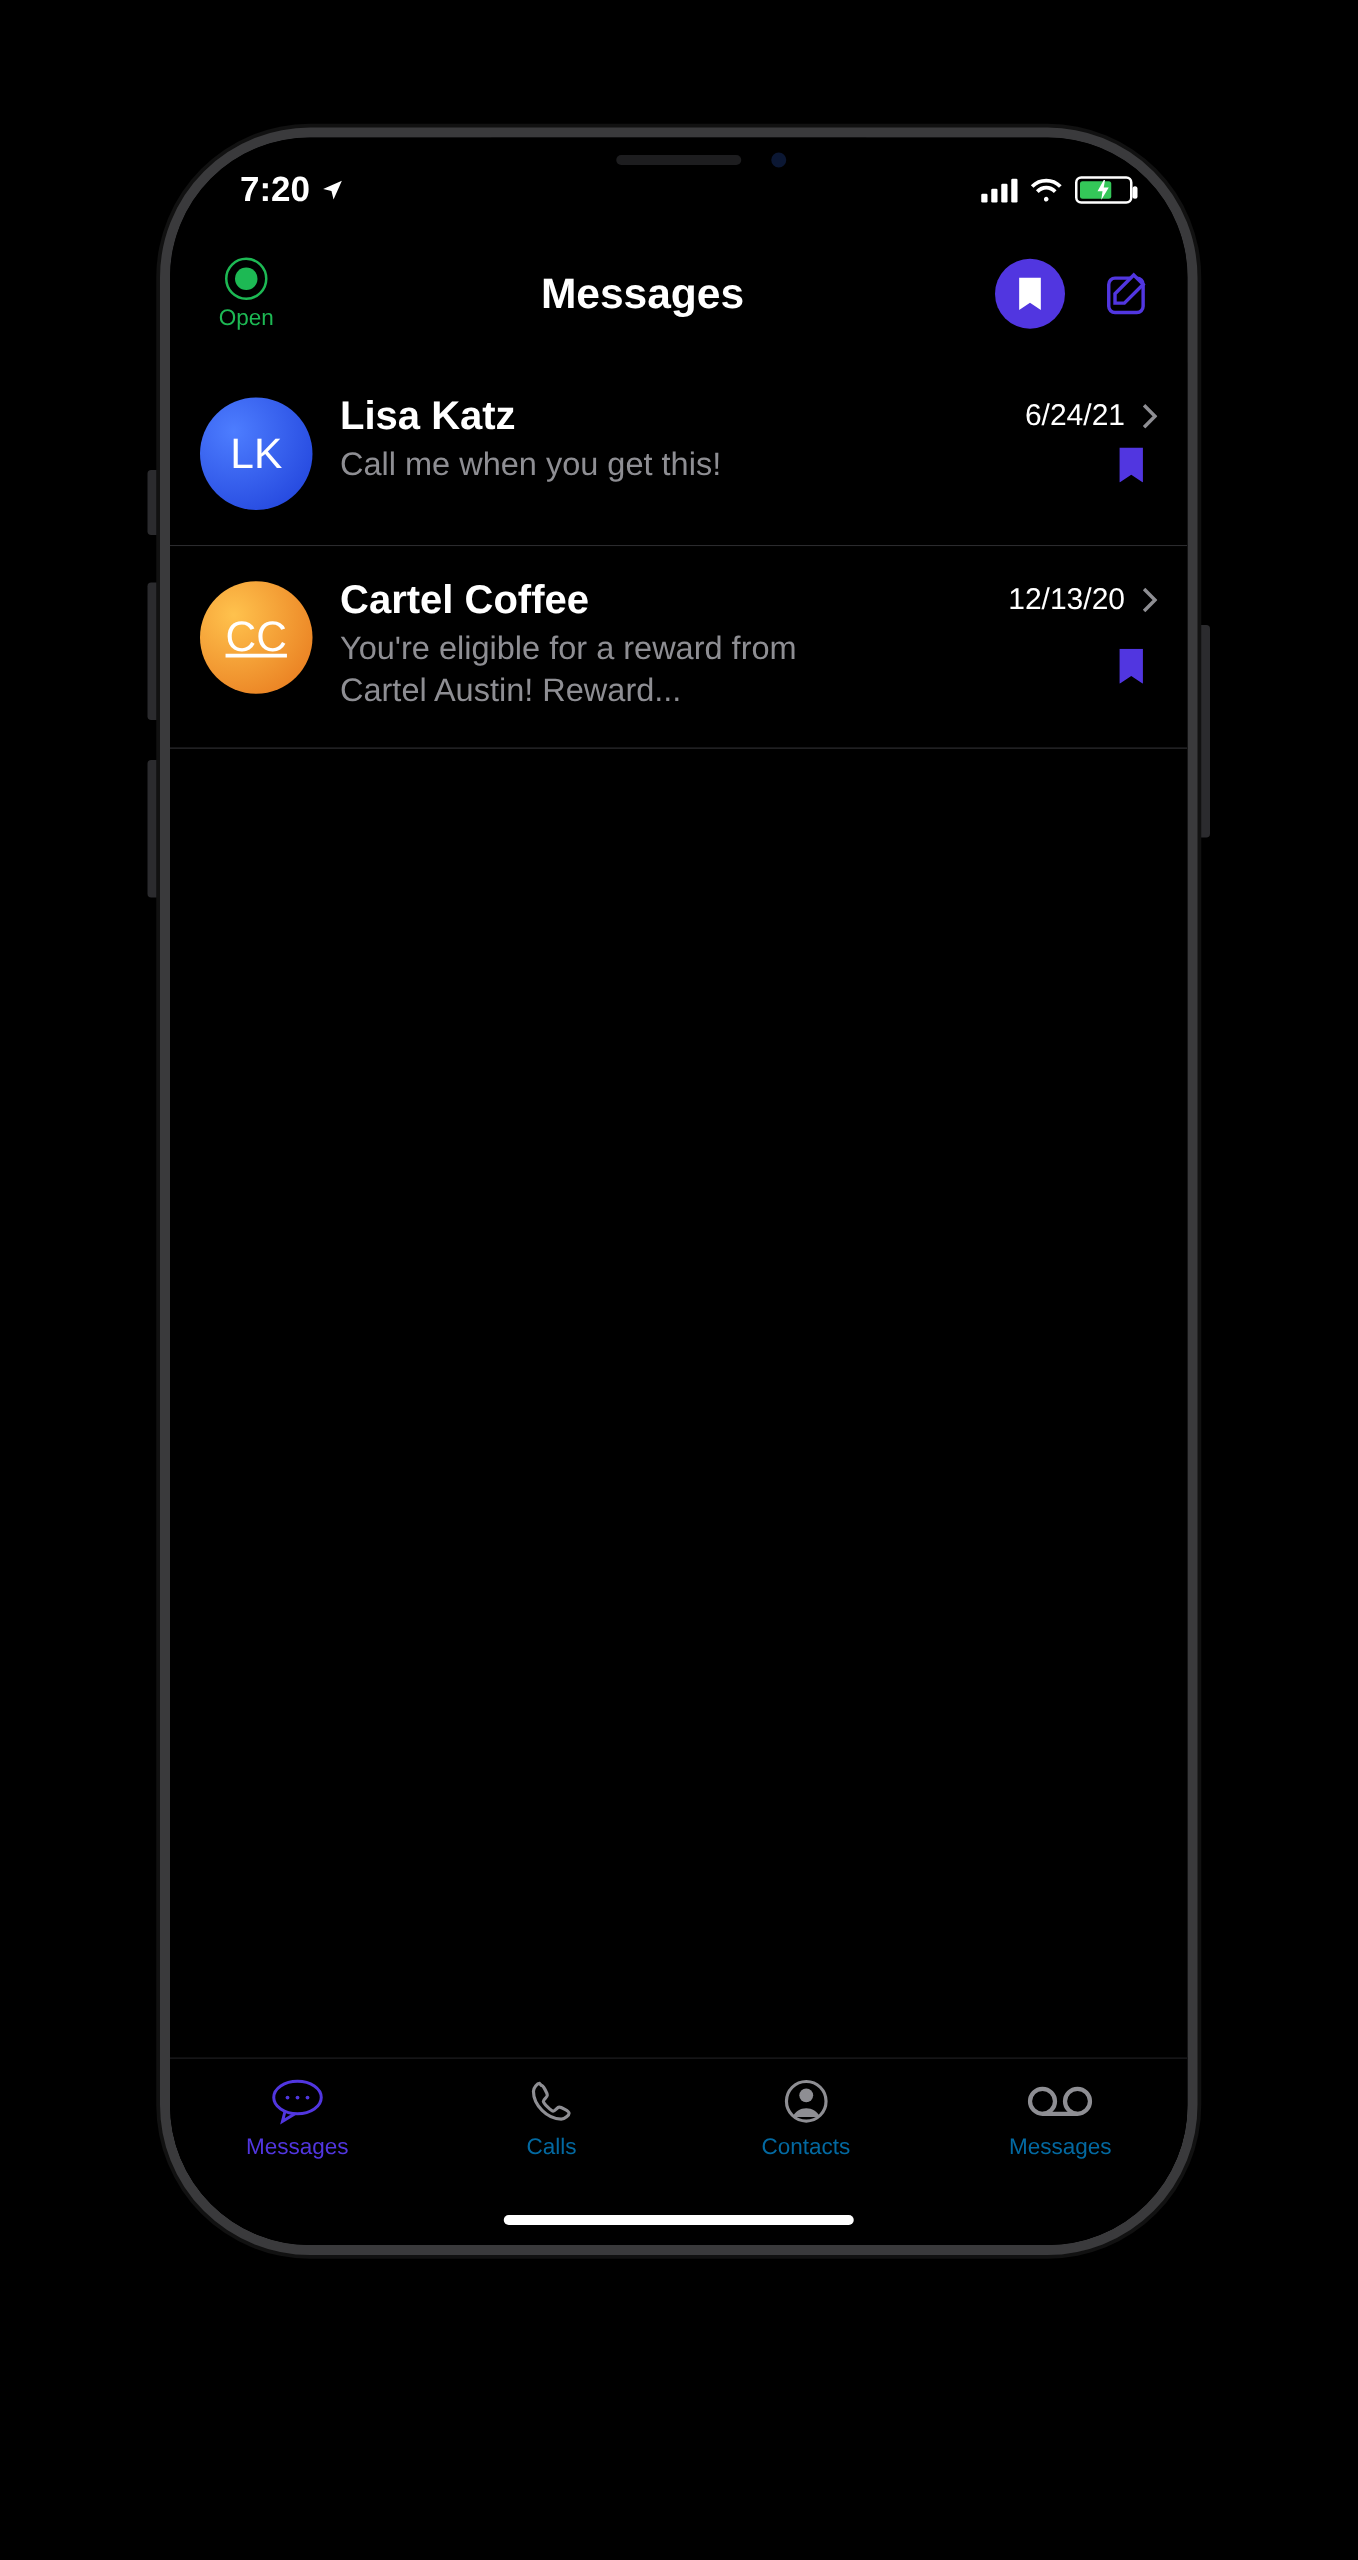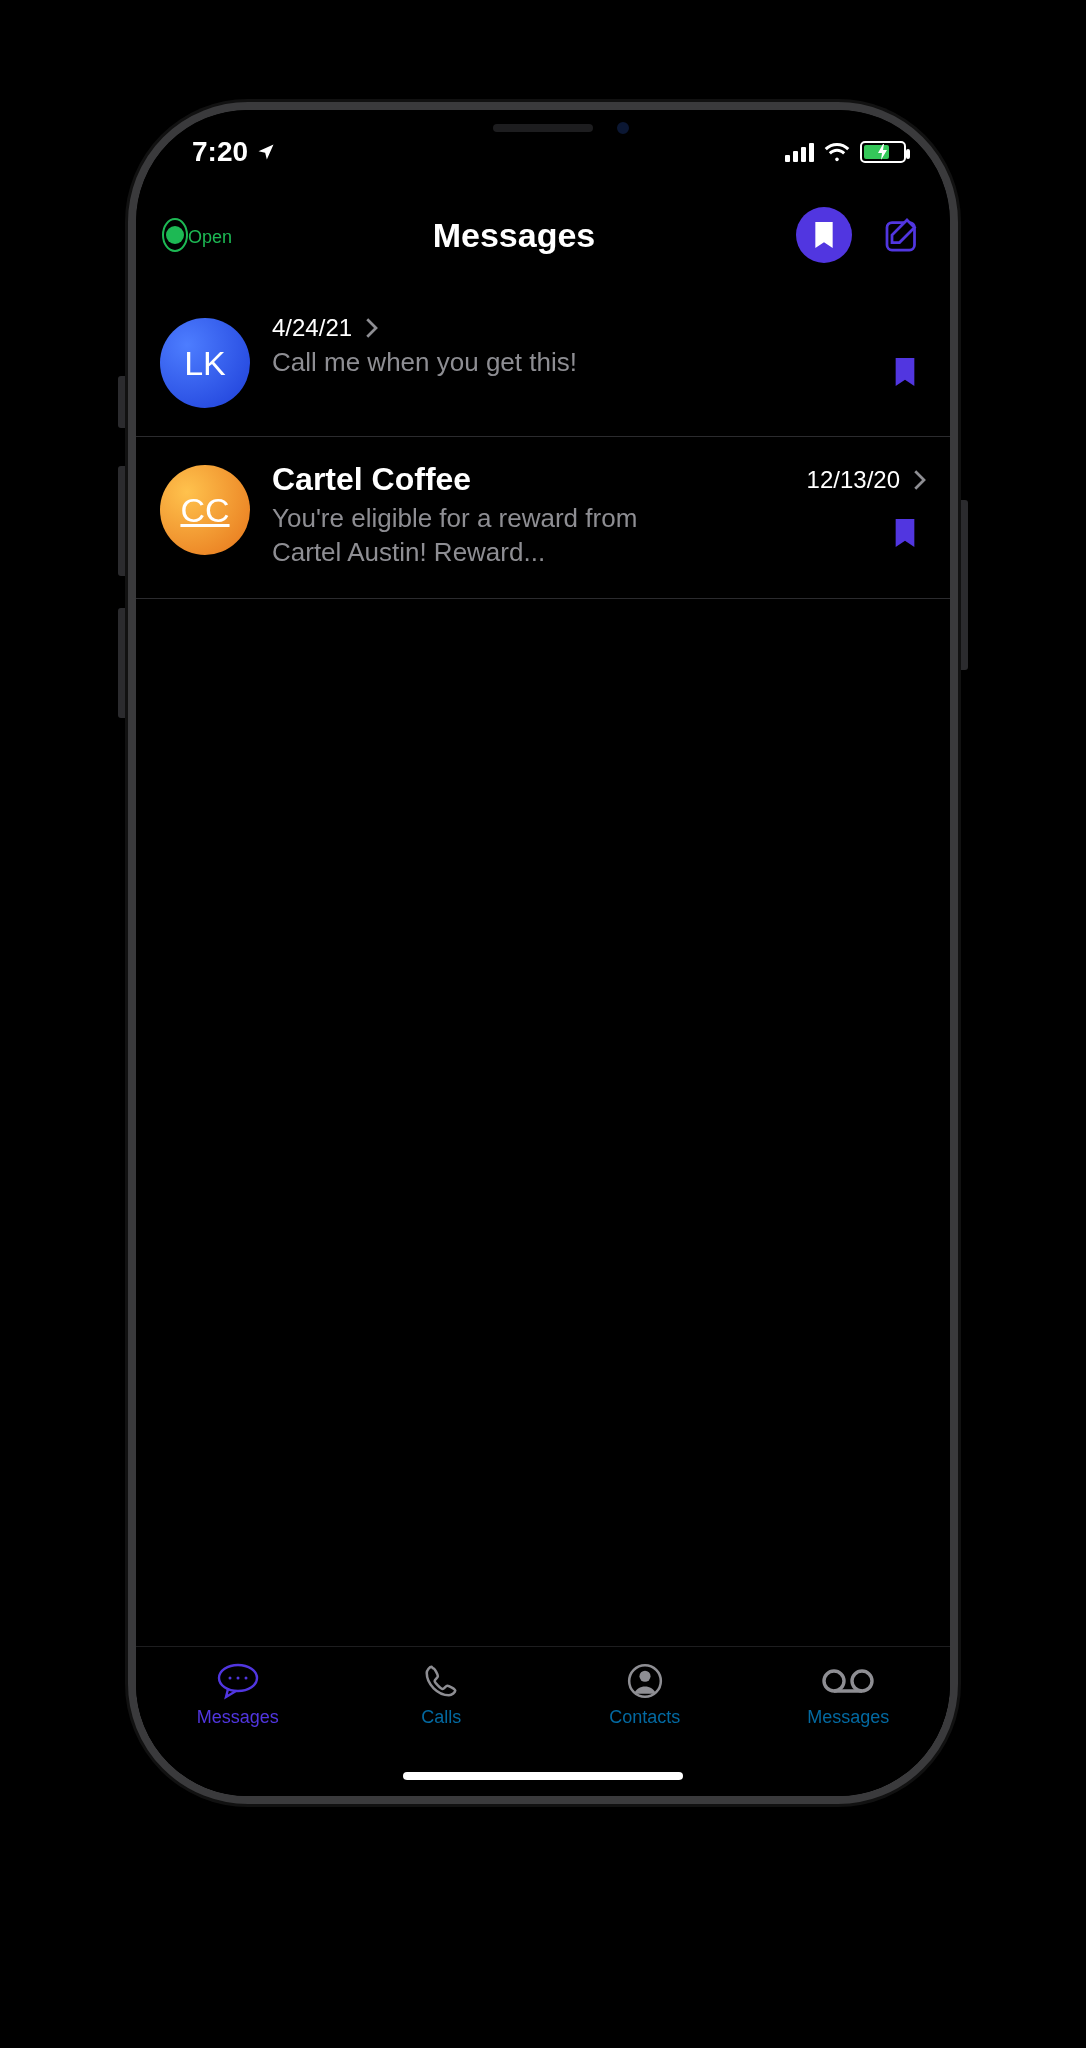--- a/index.html
+++ b/index.html
@@ -139,21 +139,21 @@
     position: absolute;
     top: 80px;
     left: 0; right: 0;
     height: 90px;
     display: flex;
     align-items: center;
     padding: 0 26px;
   }
   .open-ind {
     display: flex;
-    flex-direction: row;
+    flex-direction: column;
     align-items: center;
     width: 70px;
   }
   .open-dot {
     width: 34px; height: 34px;
     border-radius: 50%;
     border: 2px solid #1db954;
     display:flex; align-items:center; justify-content:center;
   }
   .open-dot .inner {
@@ -373,21 +373,22 @@
     </div>
 
     <div class="list">
 
       <div class="cell">
         <div class="avatar blue">
           <span>LK</span>
         </div>
         <div class="cell-body">
           <div class="cell-top">
-            <div class="cell-date">4/24/21</div>
+            <div class="cell-name">Lisa Katz</div>
+            <div class="cell-date">6/24/21</div>
             <span class="chev">
               <svg width="14" height="20" viewBox="0 0 10 16" fill="none" stroke="#8e8e93" stroke-width="2.2">
                   <path d="M2 1l7 7-7 7"></path>
                 </svg>
             </span>
           </div>
           <div class="cell-snippet">Call me when you get this!</div>
         </div>
         <div class="flag-wrap">
           <svg width="22" height="28" viewBox="0 0 14 18" fill="#5136e0">

